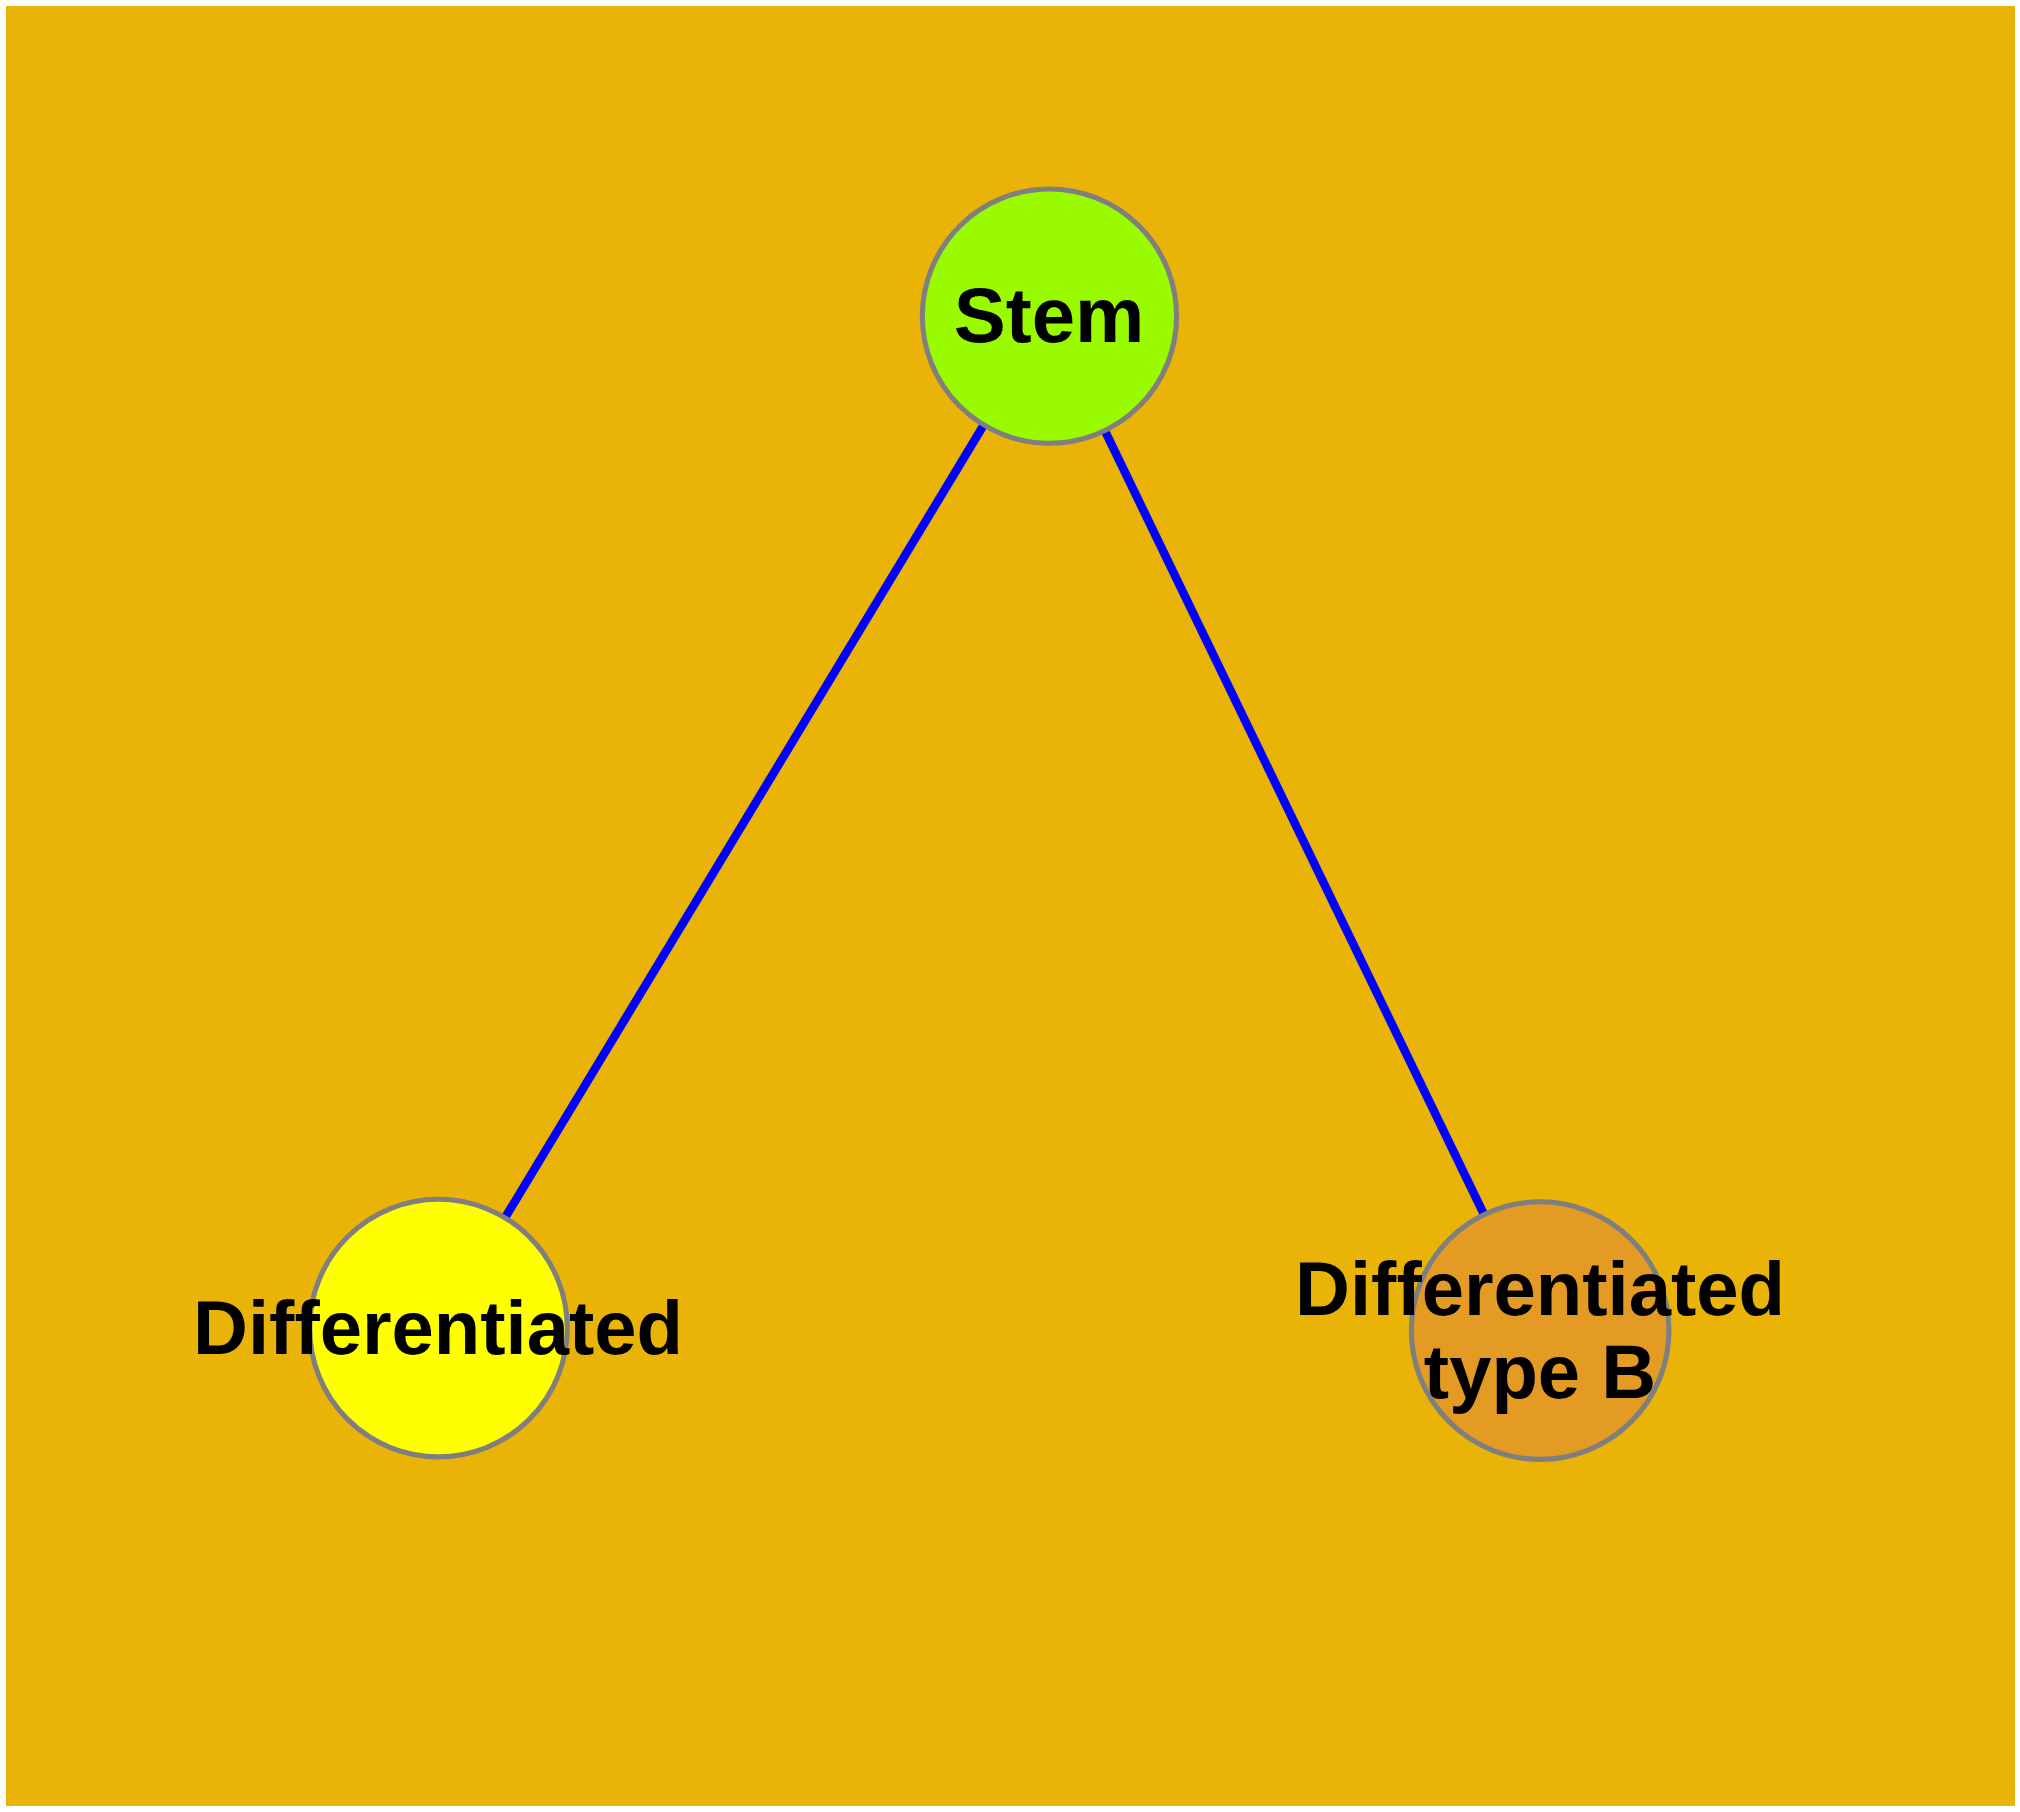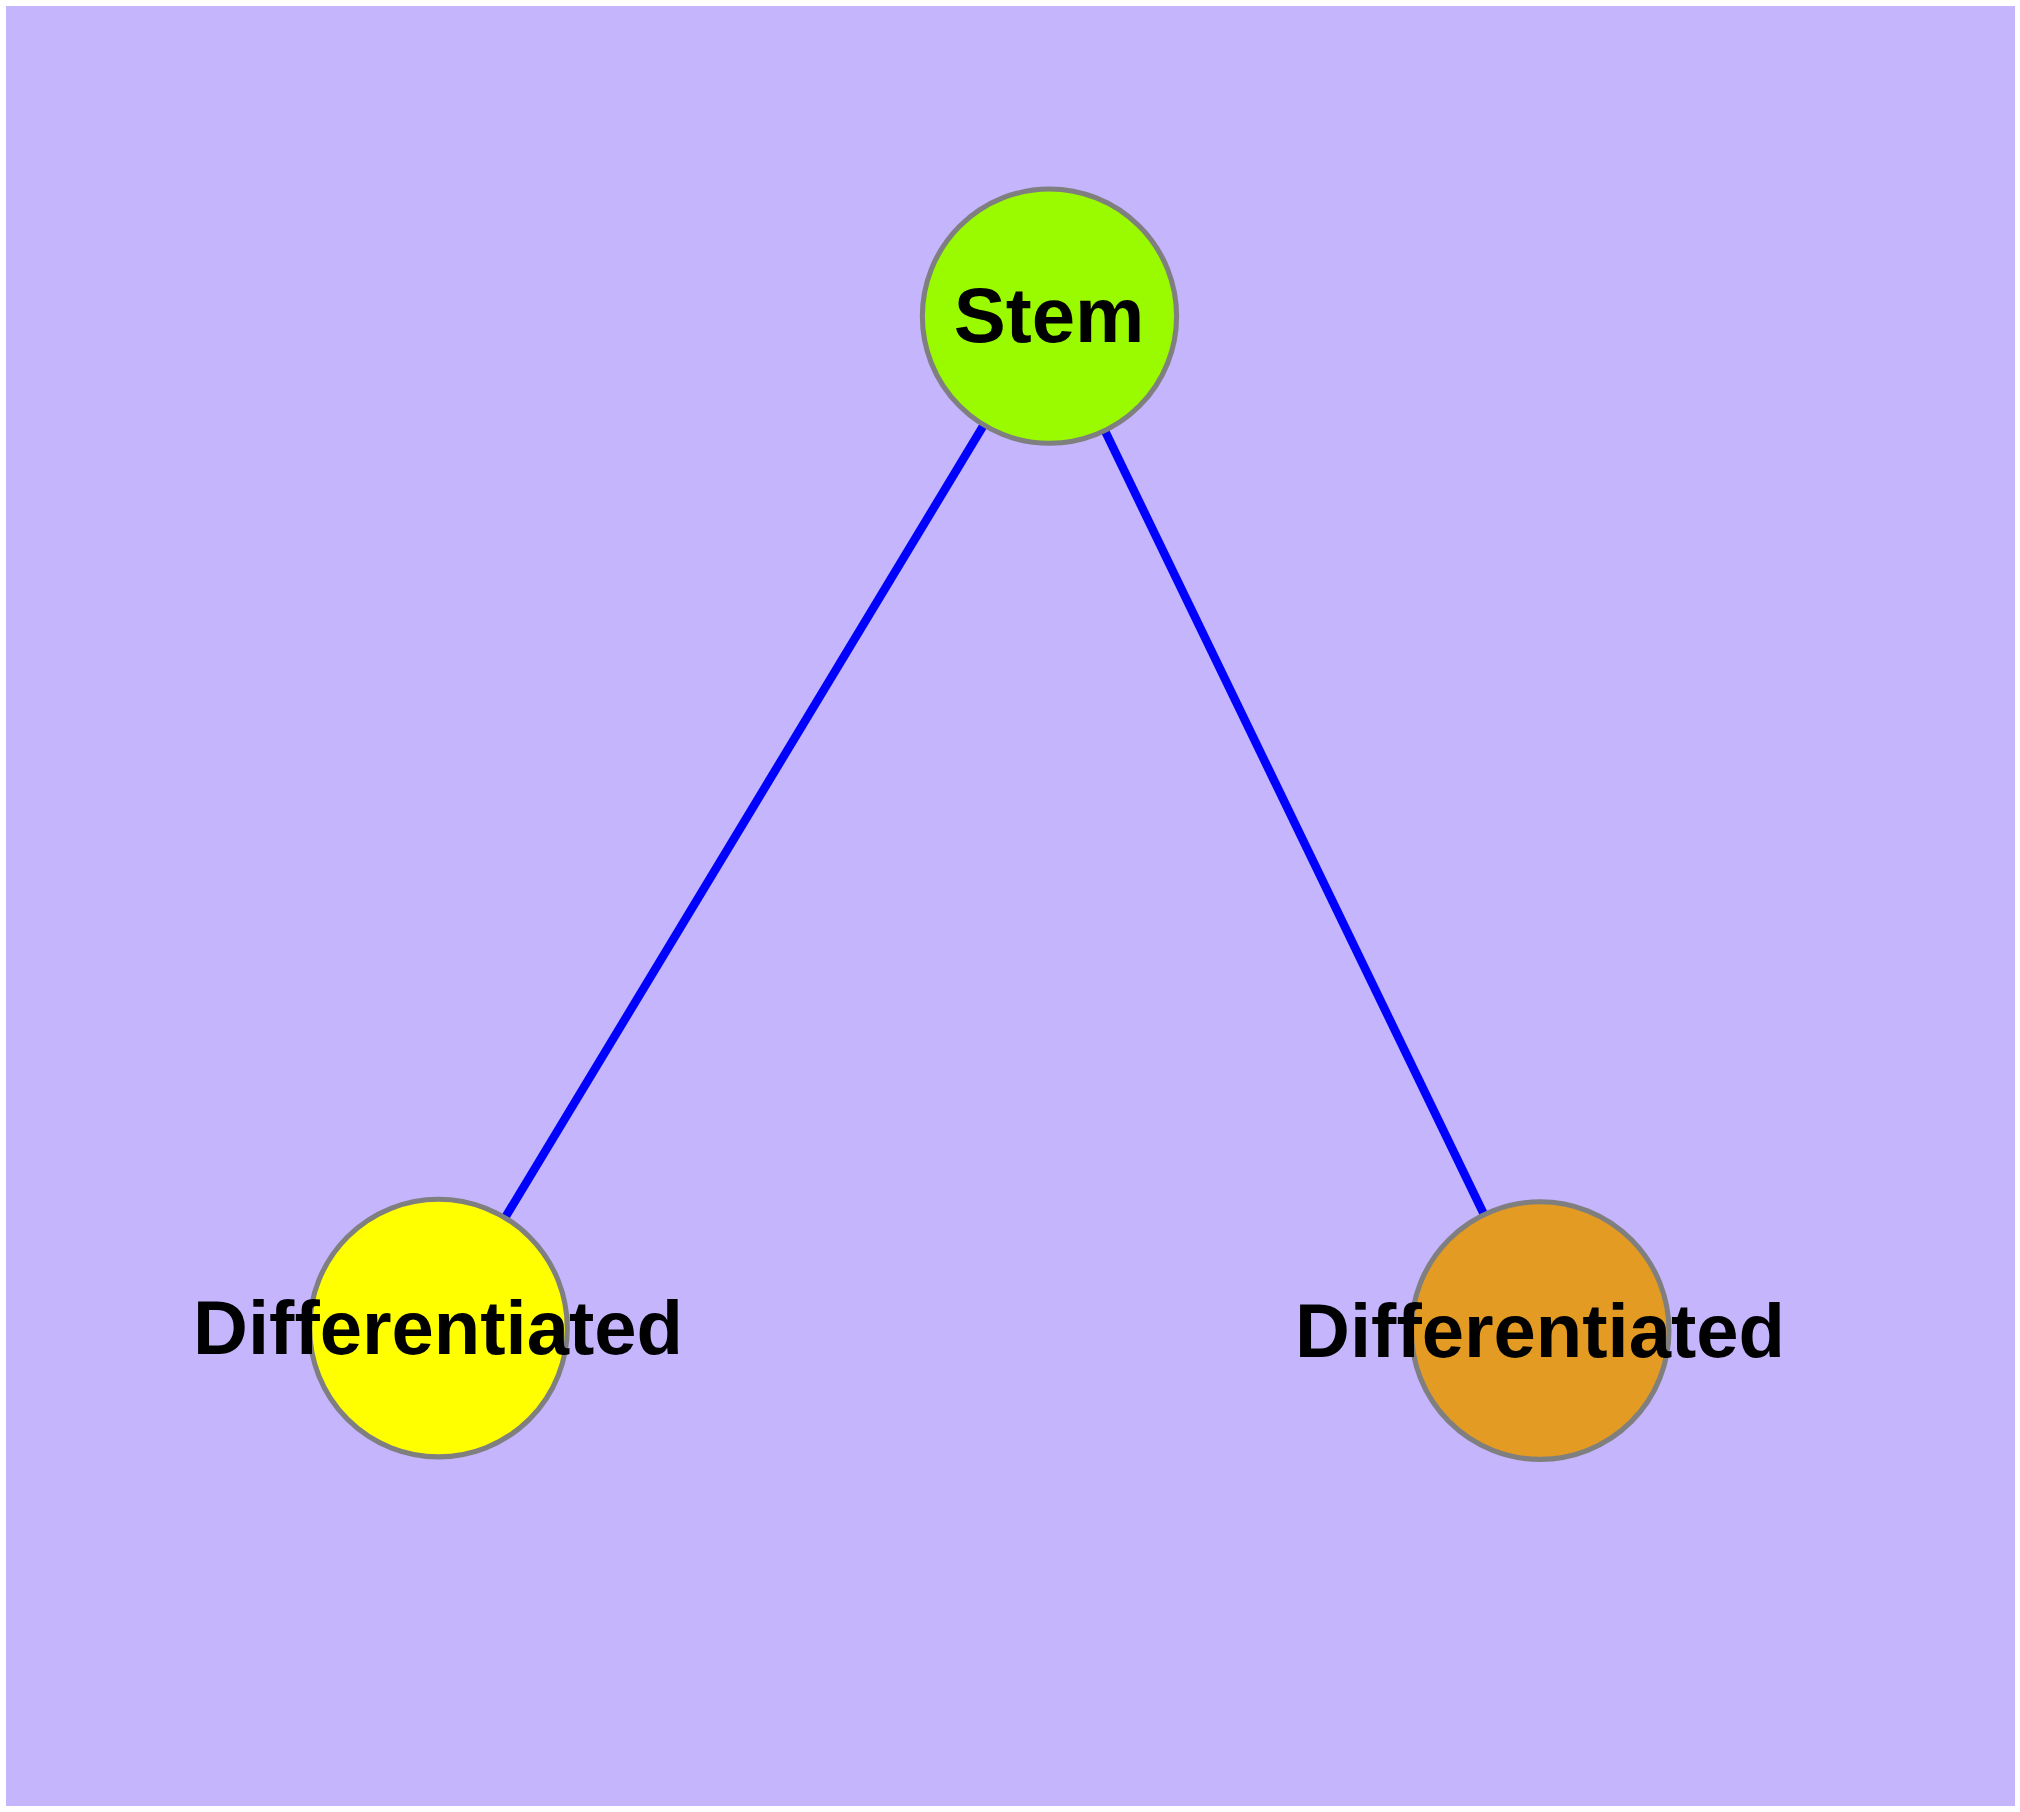--- a/index.html
+++ b/index.html
@@ -15,21 +15,21 @@
     background: #ffffff;
     overflow: hidden;
     font-family: "Liberation Sans", sans-serif;
   }
   #plot-area {
     position: absolute;
     left: 6px;
     top: 6px;
     width: 2009px;
     height: 1800px;
-    background: #c4b5fd;
+    background: #eab308;
   }
   #graph-svg {
     position: absolute;
     left: 0;
     top: 0;
     width: 2009px;
     height: 1800px;
     display: block;
   }
   .node-label {
@@ -68,17 +68,18 @@
     <div class="node-label label-stem" id="label-stem" style="left: 1043px; top: 310px;">
         <div>Stem</div>
       </div>
 
     <div class="node-label label-typea" id="label-diff_a" style="left: 432px; top: 1322px;">
         <div>Differentiated</div>
       </div>
 
     <div class="node-label label-typeb" id="label-diff_b" style="left: 1534px; top: 1325px;">
         <div>Differentiated</div>
+        <div>type B</div>
       </div>
 
   </div>
 </div>
 
 
 </body></html>

